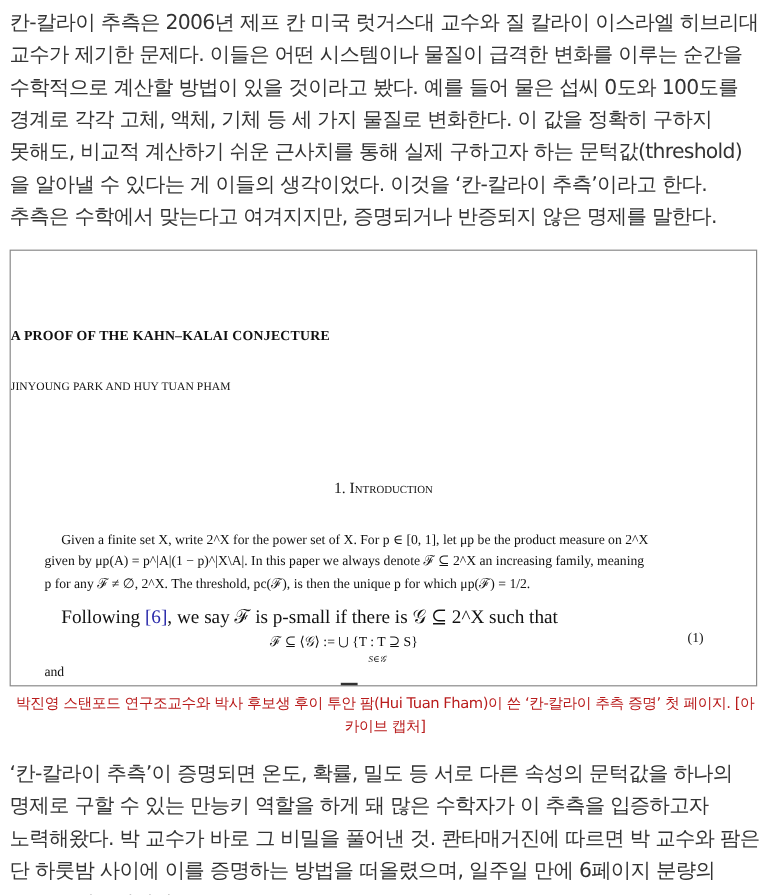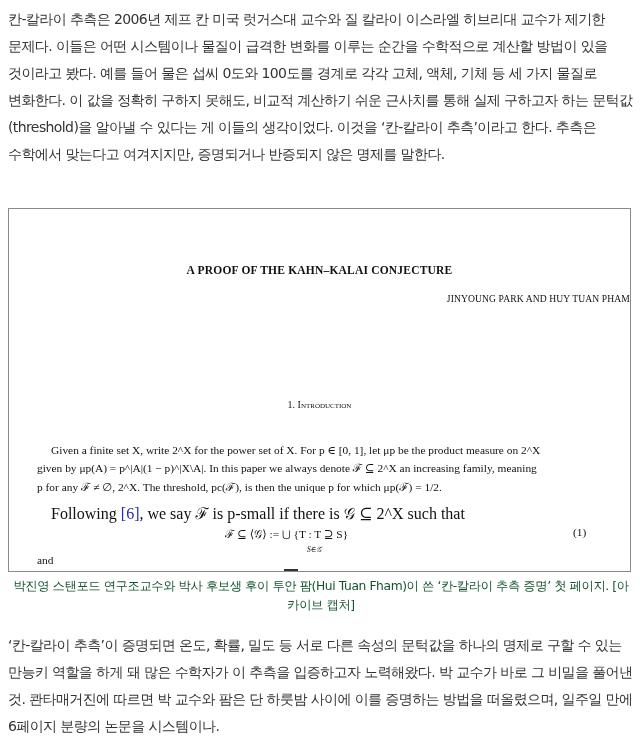--- a/index.html
+++ b/index.html
@@ -1,46 +1,46 @@
 <!DOCTYPE html>
 <html><head>
 <meta charset="utf-8">
 <style>
   html, body { margin: 0; padding: 0; background: #ffffff; }
   body { width: 640px; height: 746px; position: relative; overflow: hidden;
          font-family: "DejaVu Sans", sans-serif; color: #222; }
-  .para { position: absolute; left: 8px; width: 626px; font-size: 14px;
+  .para { position: absolute; left: 8px; width: 626px; font-size: 17px;
           line-height: 27px; letter-spacing: -0.6px; color: #333; margin: 0;
           word-break: keep-all; text-align: left; }
   #p1 { top: 6px; }
   #p2 { top: 632px; }
   .figure { position: absolute; left: 8px; top: 208px; width: 623px; height: 364px;
             border: 1px solid #8a8a8a; box-sizing: border-box; background: #fff; overflow: hidden; }
   .paper { font-family: "Liberation Serif", "DejaVu Serif", serif; color: #111; }
-  .p-title { position: absolute; left: 0; width: 100%; top: 55px; text-align: center;
+  .p-title { position: absolute; left: 0; width: 100%; top: 65px; 
              font-weight: bold; font-size: 11.5px; letter-spacing: 0.2px; }
-  .p-authors { position: absolute; left: 0; width: 100%; top: 84px; text-align: right;
+  .p-authors { position: absolute; left: 0; width: 100%; top: 108px; text-align: left;
                font-size: 9.6px; letter-spacing: 0.1px; }
   .p-abstract { position: absolute; left: 70px; top: 145px; font-size: 9.3px; }
   .p-abstract .sc { font-variant: small-caps; letter-spacing: 0.3px; }
   .p-section { position: absolute; left: 0; width: 100%; top: 190px; text-align: center;
-               font-size: 10px; font-variant: small-caps; }
+               font-size: 13px; font-variant: small-caps; }
   .p-body { position: absolute; left: 28px; width: 572px; top: 217px; font-size: 11.4px;
             line-height: 18.3px; text-align: justify; margin-top: 15px; }
   .p-body .line { white-space: nowrap; display: block; }
   .p-body .indent { padding-left: 14px; }
   .p-follow { position: absolute; left: 42px; top: 293px; font-size: 16px; }
   .p-follow .ref { color: #2a2aaa; }
   .p-eq { position: absolute; left: 216px; top: 317px; font-size: 11.4px; white-space: nowrap; }
   .p-eq-sub { position: absolute; left: 298px; top: 336px; font-size: 7.5px; font-style: italic; }
   .p-eqnum { position: absolute; left: 564px; top: 317px; font-size: 11.4px; }
   .p-and { position: absolute; left: 28px; top: 345px; font-size: 11.4px; }
   .p-tick { position: absolute; left: 275px; top: 360px; width: 14px; height: 3px; background: #333; }
   .caption { position: absolute; left: 8px; width: 626px; top: 577px; text-align: center;
-             font-size: 12.3px; line-height: 19px; color: #14532d; letter-spacing: -0.4px; }
+             font-size: 12.3px; line-height: 19px; color: #b91c1c; letter-spacing: -0.4px; }
 </style>
 </head>
 <body>
 
 <p id="p1" class="para">칸-칼라이 추측은 2006년 제프 칸 미국 럿거스대 교수와 질 칼라이 이스라엘 히브리대 교수가 제기한 문제다. 이들은 어떤 시스템이나 물질이 급격한 변화를 이루는 순간을 수학적으로 계산할 방법이 있을 것이라고 봤다. 예를 들어 물은 섭씨 0도와 100도를 경계로 각각 고체, 액체, 기체 등 세 가지 물질로 변화한다. 이 값을 정확히 구하지 못해도, 비교적 계산하기 쉬운 근사치를 통해 실제 구하고자 하는 문턱값(threshold)을 알아낼 수 있다는 게 이들의 생각이었다. 이것을 ‘칸-칼라이 추측’이라고 한다. 추측은 수학에서 맞는다고 여겨지지만, 증명되거나 반증되지 않은 명제를 말한다.</p>
 
 <div class="figure paper">
   <div class="p-title">A PROOF OF THE KAHN–KALAI CONJECTURE</div>
   <div class="p-authors">JINYOUNG PARK AND HUY TUAN PHAM</div>
   <div class="p-section">1. Introduction</div>

